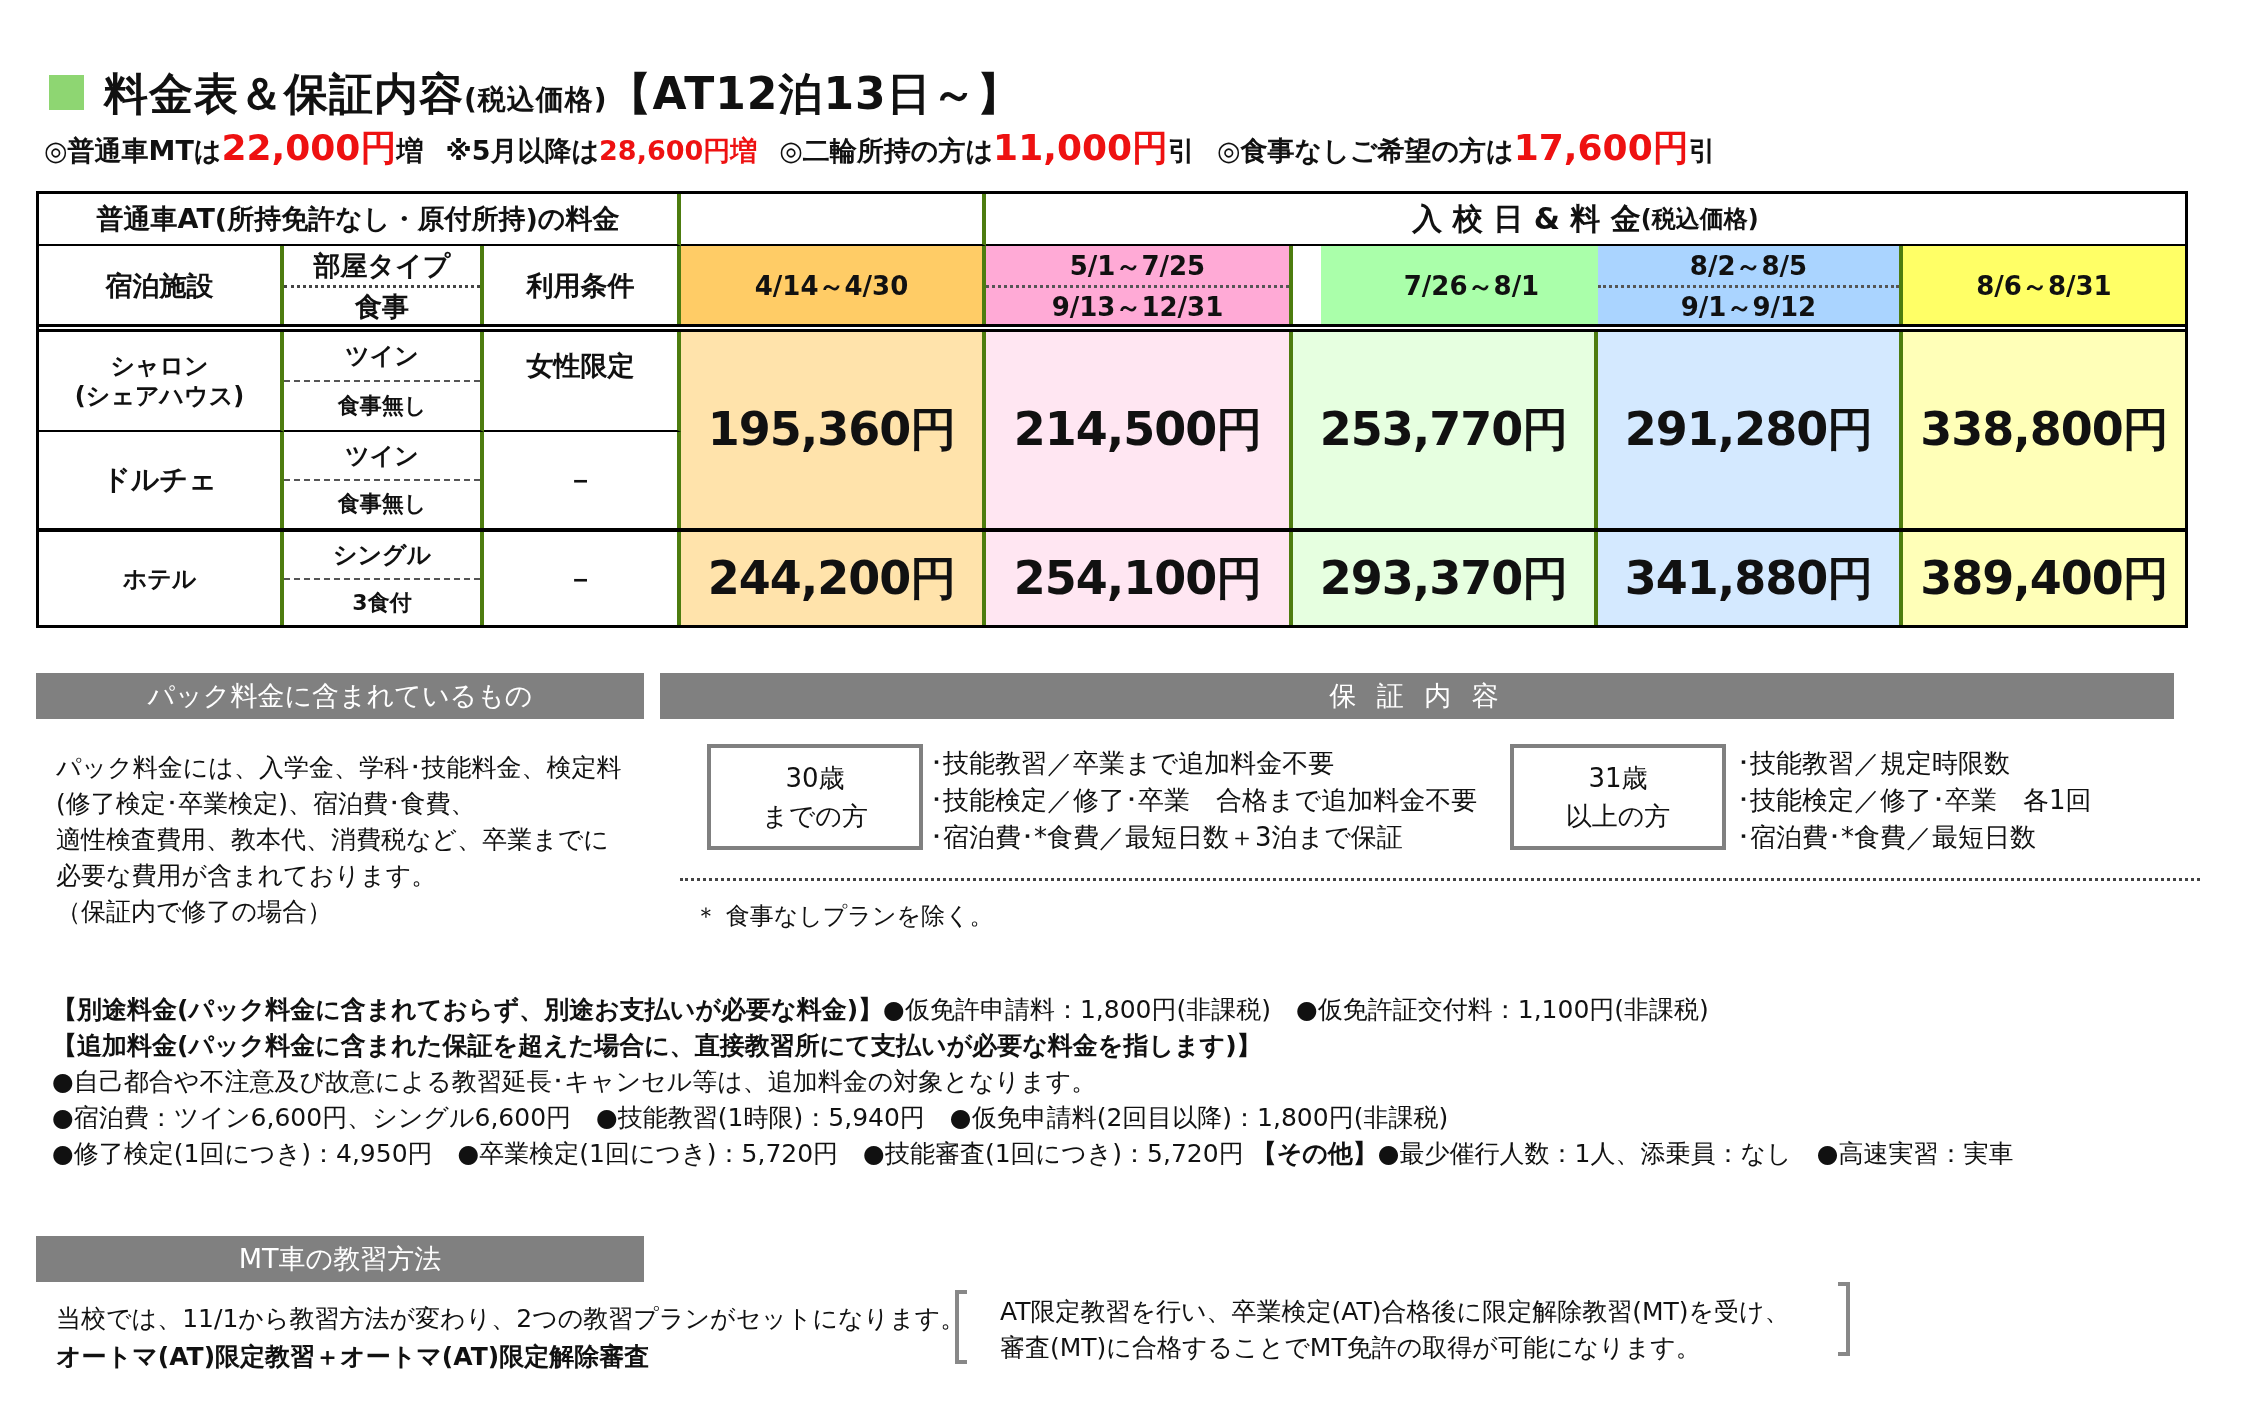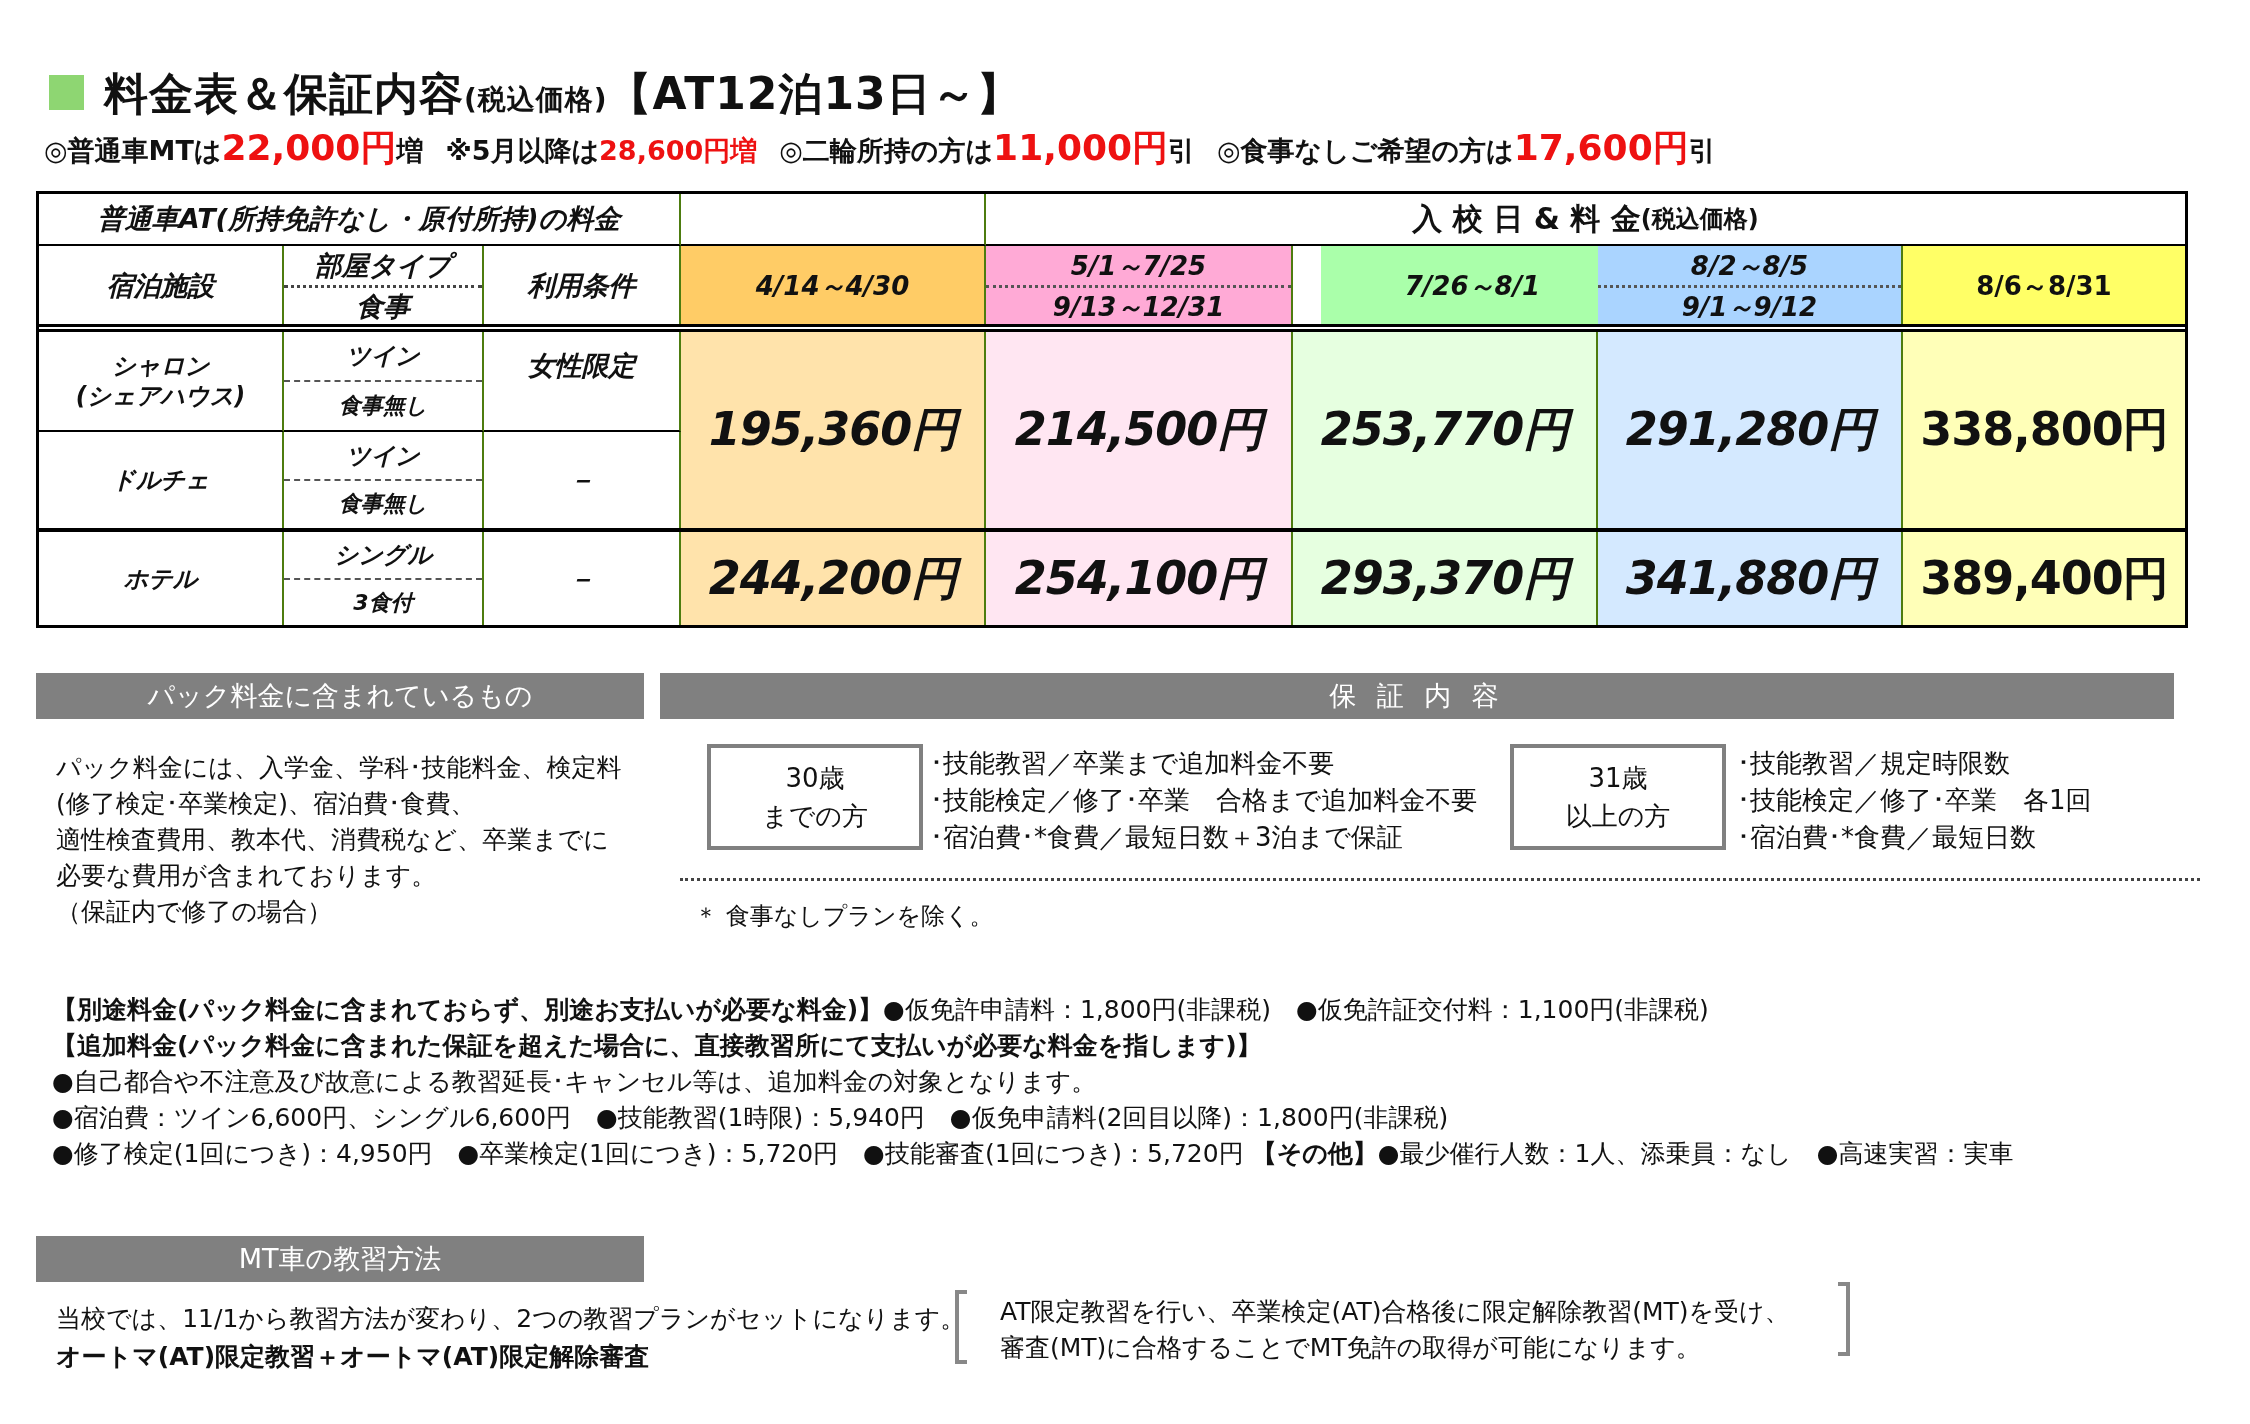--- a/index.html
+++ b/index.html
@@ -11,21 +11,21 @@
   .title .small { font-size:28px; }
   .subline { left:44px; top:126px; font-size:27px; font-weight:bold; white-space:nowrap; line-height:44px; }
   .subline .red { color:#ee1111; font-size:36px; }
   .subline .red-s { color:#ee1111; font-size:27px; }
   .subline .gap { display:inline-block; width:22px; }
 
   
   .tbl { left:36px; top:191px; width:2152px; height:437px; border:3px solid #000; box-sizing:border-box; }
   .cell { position:absolute; box-sizing:border-box; display:flex; align-items:center; justify-content:center;
           font-weight:bold; text-align:center; }
-  .b-r { border-right:2px solid #4d7c0f;font-style:italic; }
+  .b-r { border-right:4px solid #4d7c0f; }
   .b-b { border-bottom:2px solid #000; }
   .hdr { font-size:27px; }
   .dates { font-size:26px; line-height:38px; }
   .price { font-size:46px; letter-spacing:-1px; }
   .sub { font-size:22px; }
 
   .bar { background:#808080; color:#fff; display:flex; align-items:center; justify-content:center; font-size:27px; }
 
   .para { font-size:25px; line-height:36px; white-space:nowrap; }
   .box { border:4px solid #808080; box-sizing:border-box; display:flex; flex-direction:column; align-items:center; justify-content:center;
@@ -99,21 +99,21 @@
   </div>
   <div class="cell b-r b-b" style="left:245px;top:138px;width:200px;height:100px;flex-direction:column;">
     <div class="sub" style="height:48px;line-height:48px;font-size:24px;">ツイン</div>
     <div style="width:100%;border-top:2px dashed #555;"></div>
     <div class="sub" style="height:48px;line-height:48px;">食事無し</div>
   </div>
   <div class="cell hdr b-r b-b" style="left:445px;top:138px;width:197px;height:100px;padding-bottom:30px;">
       <span>女性限定</span>
     </div>
 
-  <div class="cell hdr b-r" style="left:0;top:238px;width:245px;height:96px;font-size:24px;">
+  <div class="cell hdr b-r" style="left:0;top:238px;width:245px;height:96px;font-size:28px;">
       <span>ドルチェ</span>
     </div>
   <div class="cell b-r" style="left:245px;top:238px;width:200px;height:96px;flex-direction:column;">
     <div class="sub" style="height:46px;line-height:46px;font-size:24px;">ツイン</div>
     <div style="width:100%;border-top:2px dashed #555;"></div>
     <div class="sub" style="height:46px;line-height:46px;">食事無し</div>
   </div>
   <div class="cell hdr b-r" style="left:445px;top:238px;width:197px;height:96px;">
       <span>－</span>
     </div>

